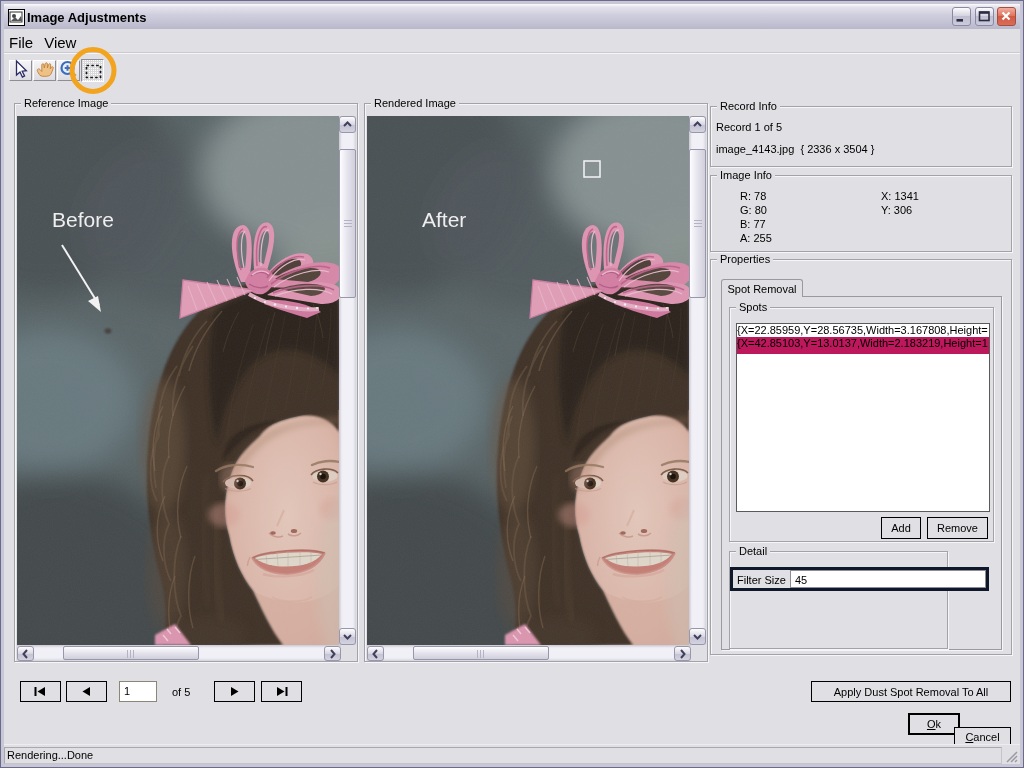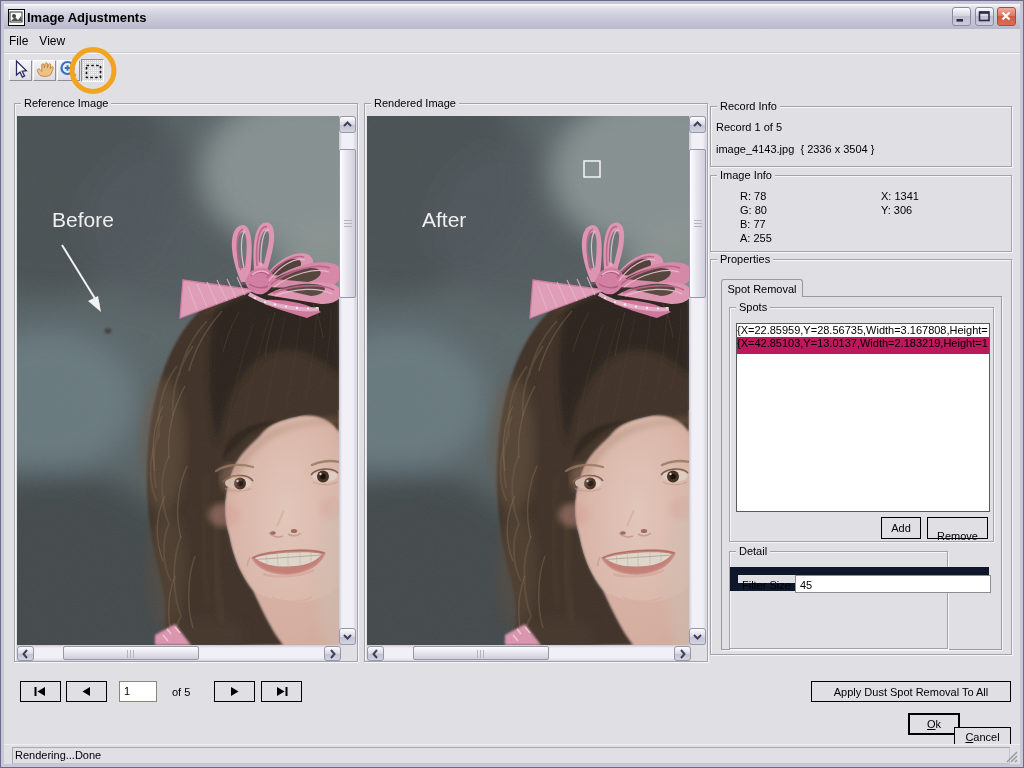--- a/index.html
+++ b/index.html
@@ -12,21 +12,21 @@
   .titlebar{position:absolute;left:4px;top:4px;right:4px;height:25px;
        background:linear-gradient(#fbfbfd 0%,#e4e3ec 12%,#d0cfde 42%,#c5c4d6 72%,#b9b8cb 100%);
        border-bottom:1px solid #8e8cab;}
   .title-text{position:absolute;left:23px;top:6px;font-size:13px;font-weight:bold;color:#000;letter-spacing:0px;}
   .ticon{position:absolute;left:4px;top:5px;width:15px;height:15px;background:#fff;border:1px solid #000;}
   .tbtn{position:absolute;top:3px;width:19px;height:19px;border-radius:3px;
         border:1px solid #8a89a4;box-sizing:border-box;
         background:linear-gradient(#fdfdfe,#d5d4e0 45%,#c0bfd0 50%,#cccbdc);}
   .tbtn.close{background:linear-gradient(#f3aca1,#e17560 45%,#d05a44 50%,#db6c58);border-color:#a34f3e;}
   .menubar{position:absolute;left:4px;top:29px;right:4px;height:21px;background:#e0dfe3;}
-  .menubar span{display:inline-block;font-size:12px;color:#000;padding:5px 5px 0 5px;}
+  .menubar span{display:inline-block;font-size:15px;color:#000;padding:5px 5px 0 5px;}
   .toolbar{position:absolute;left:4px;top:52px;right:4px;height:34px;background:#e0dfe3;
         border-top:1px solid #cbcad0;box-shadow:inset 0 1px 0 #f6f6f8;}
   .tbbtn{position:absolute;top:7px;width:23px;height:21px;box-sizing:border-box;
         background:linear-gradient(#f4f3f6,#dddce2);border:1px solid #fff;
         border-right-color:#8f8f93;border-bottom-color:#8f8f93;}
   .groupbox{position:absolute;border:1px solid #a3a2a8;box-sizing:border-box;
         box-shadow:1px 1px 0 #f6f6f8, inset 1px 1px 0 #f6f6f8;}
   .grouplabel{position:absolute;top:-7px;left:6px;background:#e0dfe3;padding:0 3px;
         font-size:11px;color:#000;white-space:nowrap;}
   .flatbtn{position:absolute;border:1px solid #000;background:#e0dfe3;box-sizing:border-box;
@@ -409,25 +409,25 @@
       font-size:11px;text-align:center;padding-top:3px;z-index:3;">Spot Removal</div>
  <div style="position:absolute;left:721px;top:296px;width:281px;height:354px;background:#e0dfe3;
       border:1px solid #9a99a0;box-sizing:border-box;box-shadow:1px 1px 0 #f6f6f8;z-index:2;"></div>
  <div class="groupbox" style="left:729px;top:307px;width:265px;height:235px;z-index:4;">
    <div class="grouplabel">Spots</div>
    <div style="position:absolute;left:6px;top:15px;width:252px;height:187px;background:#fff;border:1px solid #5a5a5a;">
      <div style="position:absolute;left:0;top:0;width:100%;height:13px;font-size:11px;white-space:nowrap;overflow:hidden;">{X=22.85959,Y=28.56735,Width=3.167808,Height=</div>
      <div style="position:absolute;left:0;top:13px;width:100%;height:17px;background:#be185d;font-size:11px;white-space:nowrap;overflow:hidden;">{X=42.85103,Y=13.0137,Width=2.183219,Height=1</div>
    </div>
    <div class="flatbtn" style="left:151px;top:209px;width:40px;height:22px;padding-top:4px;">Add</div>
-   <div class="flatbtn" style="left:197px;top:209px;width:61px;height:22px;padding-top:12px;">Remove</div>
+   <div class="flatbtn" style="left:197px;top:209px;width:61px;height:22px;padding-top:4px;">Remove</div>
  </div>
  <div class="groupbox" style="left:729px;top:551px;width:219px;height:98px;z-index:4;">
    <div class="grouplabel">Detail</div>
-   <div style="position:absolute;left:0px;top:15px;width:259px;height:24px;border:8px solid #0f172a;box-sizing:border-box;">
+   <div style="position:absolute;left:0px;top:15px;width:259px;height:24px;border:3px solid #0f172a;box-sizing:border-box;">
      <div class="txt11" style="left:4px;top:4px;">Filter Size</div>
      <div class="inputbox" style="left:57px;top:0px;width:196px;height:18px;">45</div>
    </div>
  </div>
 
  <div class="flatbtn" style="left:20px;top:681px;width:41px;height:21px;">
    <svg width="39" height="19">
         <g fill="#000">
           <rect x="13.5" y="5" width="2" height="9"></rect>
           <path d="M24 5 L24 14 L16.5 9.5 Z"></path>
@@ -452,20 +452,20 @@
           <path d="M15 5 L15 14 L22.5 9.5 Z"></path>
           <rect x="23.5" y="5" width="2" height="9"></rect>
         </g>
       </svg>
  </div>
  <div class="flatbtn" style="left:811px;top:681px;width:200px;height:21px;padding-top:4px;">Apply Dust Spot Removal To All</div>
  <div class="flatbtn" style="left:908px;top:713px;width:52px;height:22px;border-width:2px;padding-top:3px;"><span style="text-decoration:underline;">O</span>k</div>
  <div class="flatbtn" style="left:954px;top:727px;width:57px;height:30px;padding-top:3px;"><span style="text-decoration:underline;">C</span>ancel</div>
 
  <div class="statusbar">
-   <div style="position:absolute;left:0px;top:2px;width:998px;height:17px;border:1px solid #c5c4c9;border-top-color:#a9a8ae;border-left-color:#a9a8ae;font-size:11px;padding:1px 0 0 2px;box-sizing:border-box;margin-left:8px;">Rendering...Done</div>
+   <div style="position:absolute;left:0px;top:2px;width:998px;height:17px;border:1px solid #c5c4c9;border-top-color:#a9a8ae;border-left-color:#a9a8ae;font-size:11px;padding:1px 0 0 2px;box-sizing:border-box;">Rendering...Done</div>
    <svg style="position:absolute;right:2px;top:4px;" width="14" height="14">
      <g stroke="#9b9aa4" stroke-width="1.5">
           <path d="M13 3 L3 13 M13 7 L7 13 M13 11 L11 13"></path>
         </g>
    </svg>
  </div>
 </div>
 
 </body></html>

